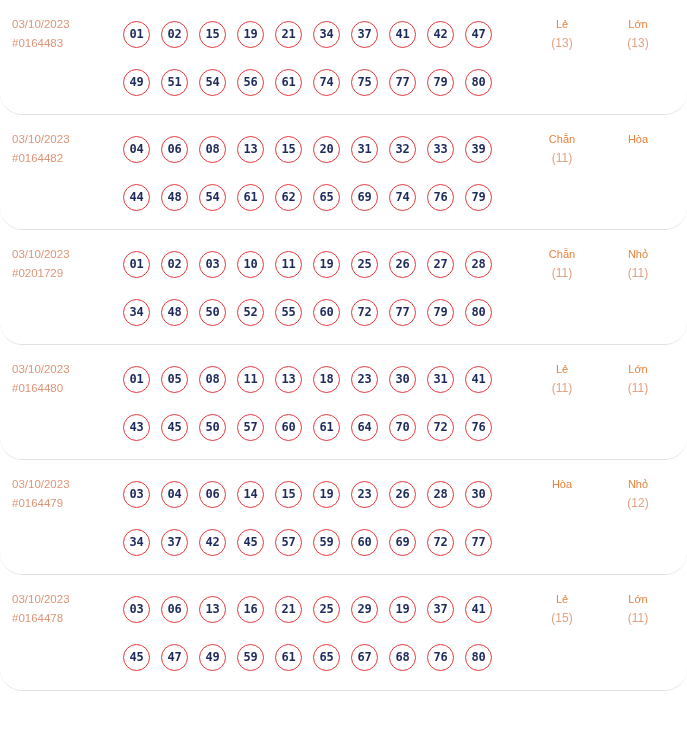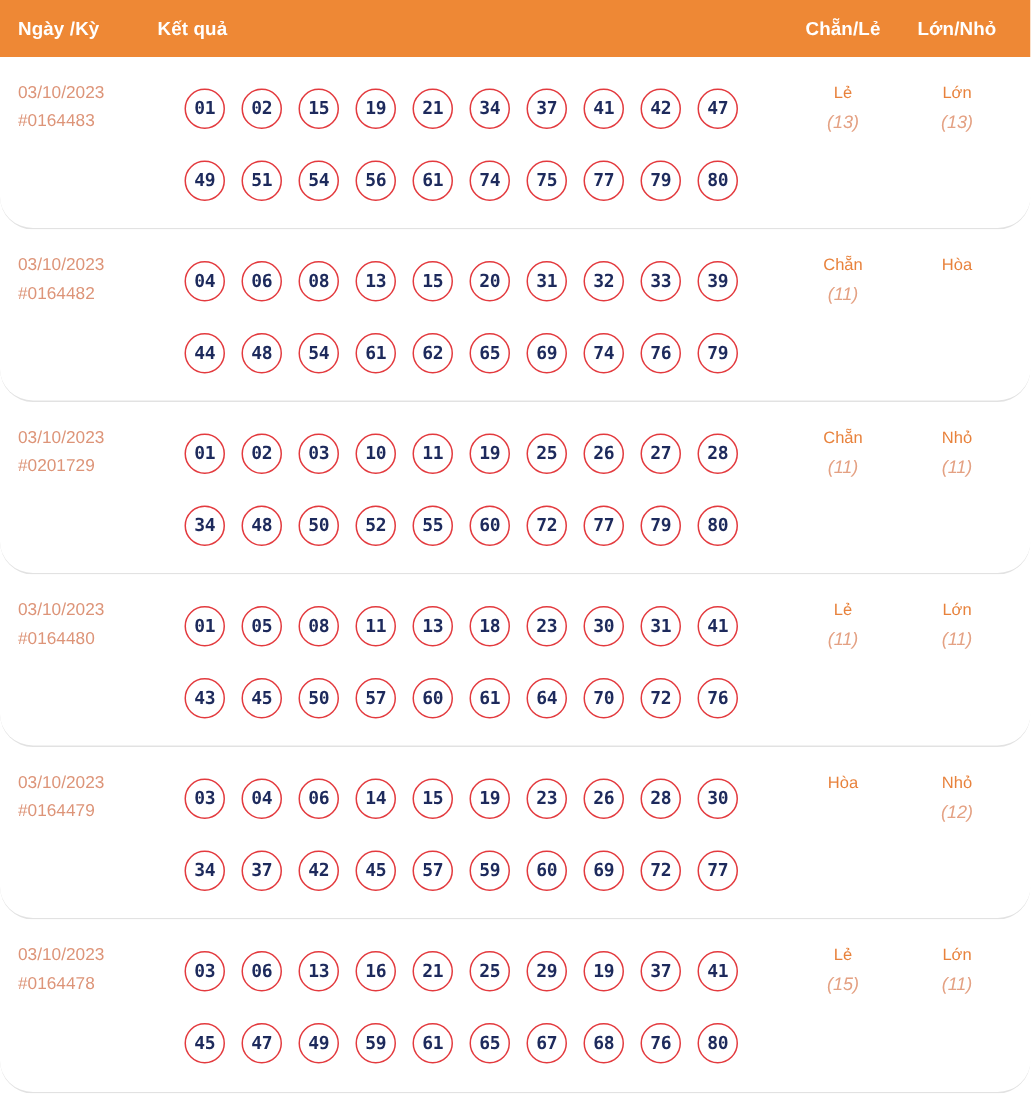--- a/index.html
+++ b/index.html
@@ -121,35 +121,28 @@
     display: block;
     color: #e8823c;
     font-size: 11px;
     white-space: nowrap;
   }
   .judge-count {
     display: block;
     color: #e4a183;
     font-size: 12px;
     white-space: nowrap;
-    font-style: italic;
   }
   .judge-count:empty { display: none; }
 </style>
 </head>
 <body>
 
 <div class="lottery-table">
 
-  <div class="table-header">
-    <span class="th th-date">Ngày /Kỳ</span>
-    <span class="th th-result">Kết quả</span>
-    <span class="th th-oddeven">Chẵn/Lẻ</span>
-    <span class="th th-bigsml">Lớn/Nhỏ</span>
-  </div>
 
   <div class="rows-wrap">
       <div class="result-row">
         <div class="cell-date">
           <span class="date-line">03/10/2023</span>
           <span class="period-line">#0164483</span>
         </div>
         <div class="cell-balls">
           <div class="ball-line">
             <span class="ball">01</span>

